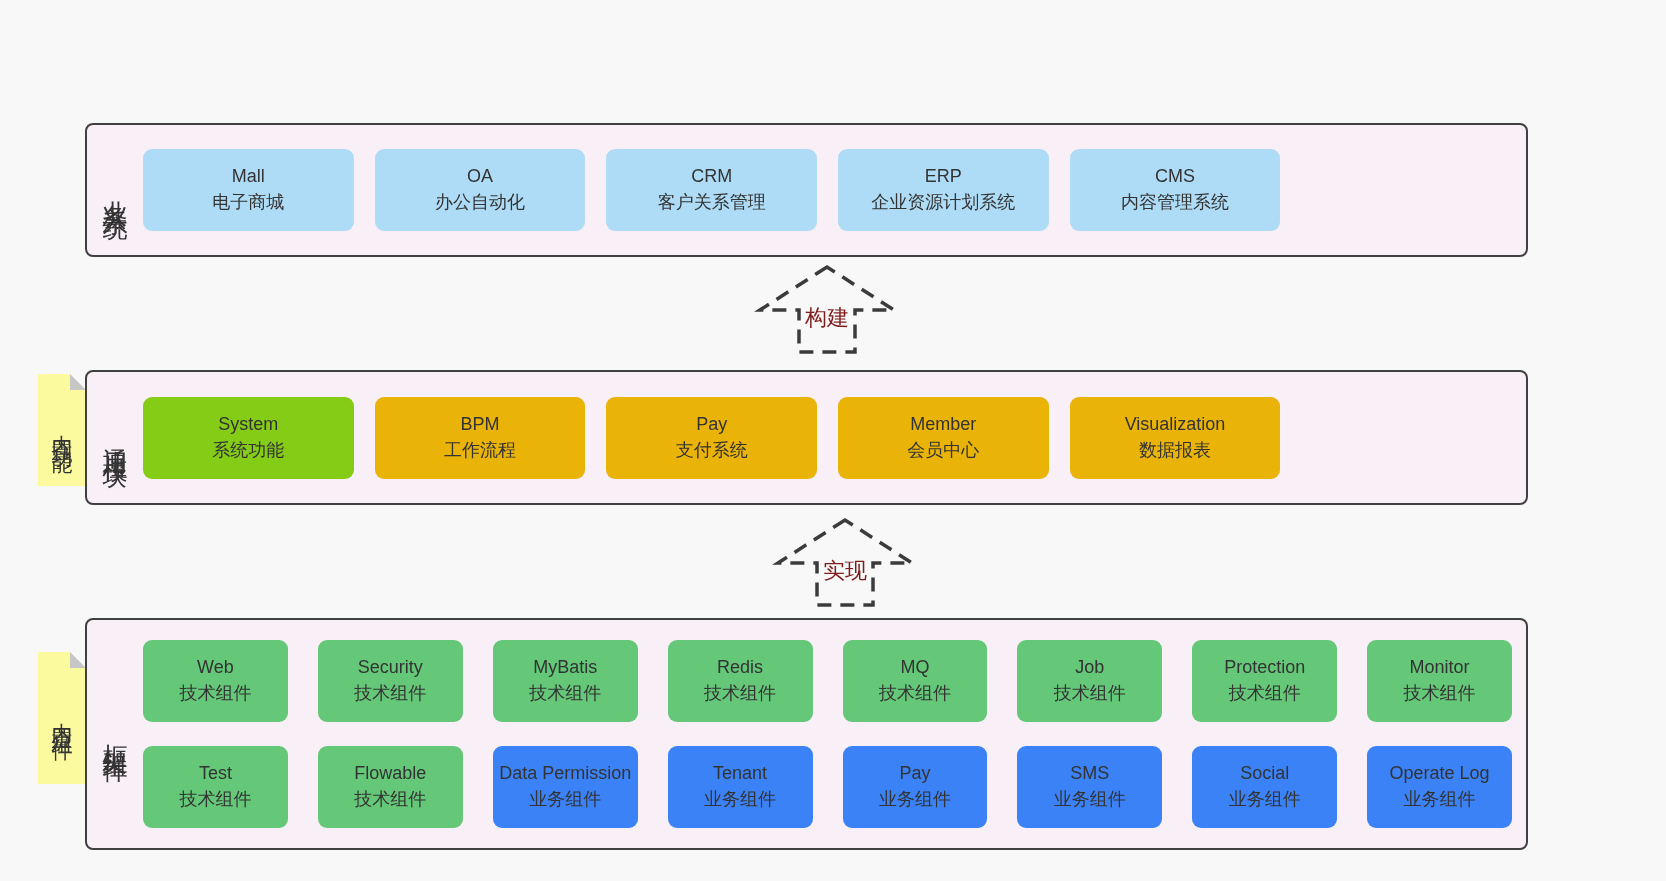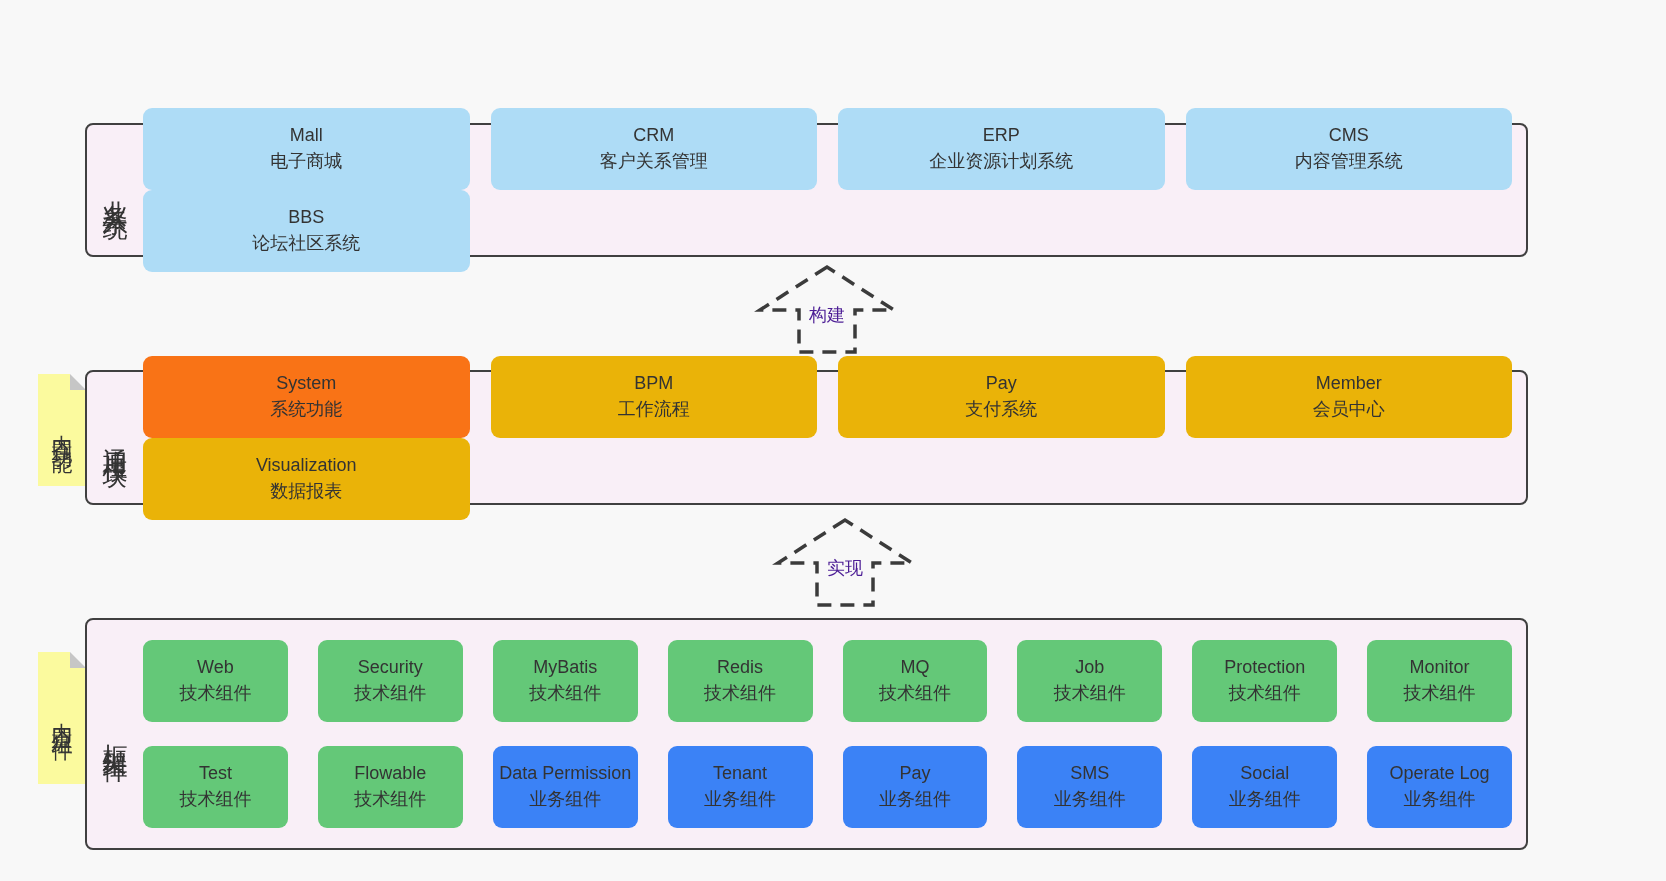--- a/index.html
+++ b/index.html
@@ -20,30 +20,30 @@
   .panel-label{
     position:absolute;left:10px;top:0;bottom:0;width:38px;
     display:flex;align-items:center;justify-content:center;
     writing-mode:vertical-lr;text-orientation:upright;
     font-size:25px;letter-spacing:5px;color:#333;
   }
   .boxes{
     position:absolute;left:56px;right:14px;top:0;bottom:0;
     display:grid;align-content:center;
   }
-  .boxes.cols6{grid-template-columns:repeat(4,1fr);column-gap:21px;}
+  .boxes.cols6{grid-template-columns:repeat(6,1fr);column-gap:21px;}
   .boxes.cols8{grid-template-columns:repeat(8,1fr);column-gap:30px;row-gap:24px;}
   .box{
     height:82px;border-radius:9px;
     display:flex;flex-direction:column;justify-content:center;align-items:center;
     text-align:center;font-size:18px;line-height:1.42;color:#333;
     padding:2px 6px;box-sizing:border-box;
   }
   .box.blue{background:#aedcf6;}
-  .box.red{background:#f97316;}
+  .box.red{background:#84cc16;}
   .box.pink{background:#eab308;}
   .box.green{background:#64c878;}
   .box.lightgreen{background:#3b82f6;}
   .sticky-note{
     position:absolute;left:38px;width:48px;
     background:#fbfa9e;
     display:flex;align-items:center;justify-content:center;
     writing-mode:vertical-lr;text-orientation:upright;
     font-size:21px;letter-spacing:6px;color:#333;
   }
@@ -53,49 +53,49 @@
     content:"";position:absolute;top:0;right:0;
     border-style:solid;border-width:0 16px 16px 0;
     border-color:#f8f8f8 #f8f8f8 #c6c6c6 #c6c6c6;
   }
   .arrow{position:absolute;width:150px;height:95px;}
   #arrow-build{left:752px;top:262px;}
   #arrow-implement{left:770px;top:515px;}
   .arrow svg{display:block;width:150px;height:95px;}
   .arrow-label{
     position:absolute;top:40px;left:50%;transform:translateX(-50%);
-    background:#f8f8f8;padding:1px 3px;font-size:18px;color:#4c1d95;
+    background:#f8f8f8;padding:1px 3px;font-size:22px;color:#7f1d1d;
     white-space:nowrap;
   }
 </style>
 </head>
 <body>
 
 <div class="panel" id="panel-business">
   <div class="panel-label">业务系统</div>
   <div class="boxes cols6">
     <div class="box blue">
       <span>Mall</span>
       <span>电子商城</span>
     </div>
     <div class="box blue">
+      <span>OA</span>
+      <span>办公自动化</span>
+    </div>
+    <div class="box blue">
       <span>CRM</span>
       <span>客户关系管理</span>
     </div>
     <div class="box blue">
       <span>ERP</span>
       <span>企业资源计划系统</span>
     </div>
     <div class="box blue">
       <span>CMS</span>
       <span>内容管理系统</span>
-    </div>
-    <div class="box blue">
-      <span>BBS</span>
-      <span>论坛社区系统</span>
     </div>
   </div>
 </div>
 
 <div class="arrow" id="arrow-build">
   <svg viewBox="0 0 150 95">
     <path d="M75 5 L8 48 L47 48 L47 90 L103 90 L103 48 L142 48 Z" fill="none" stroke="#3b3b3b" stroke-width="3.5" stroke-dasharray="14 9"></path>
   </svg>
   <span class="arrow-label">构建</span>
 </div>

